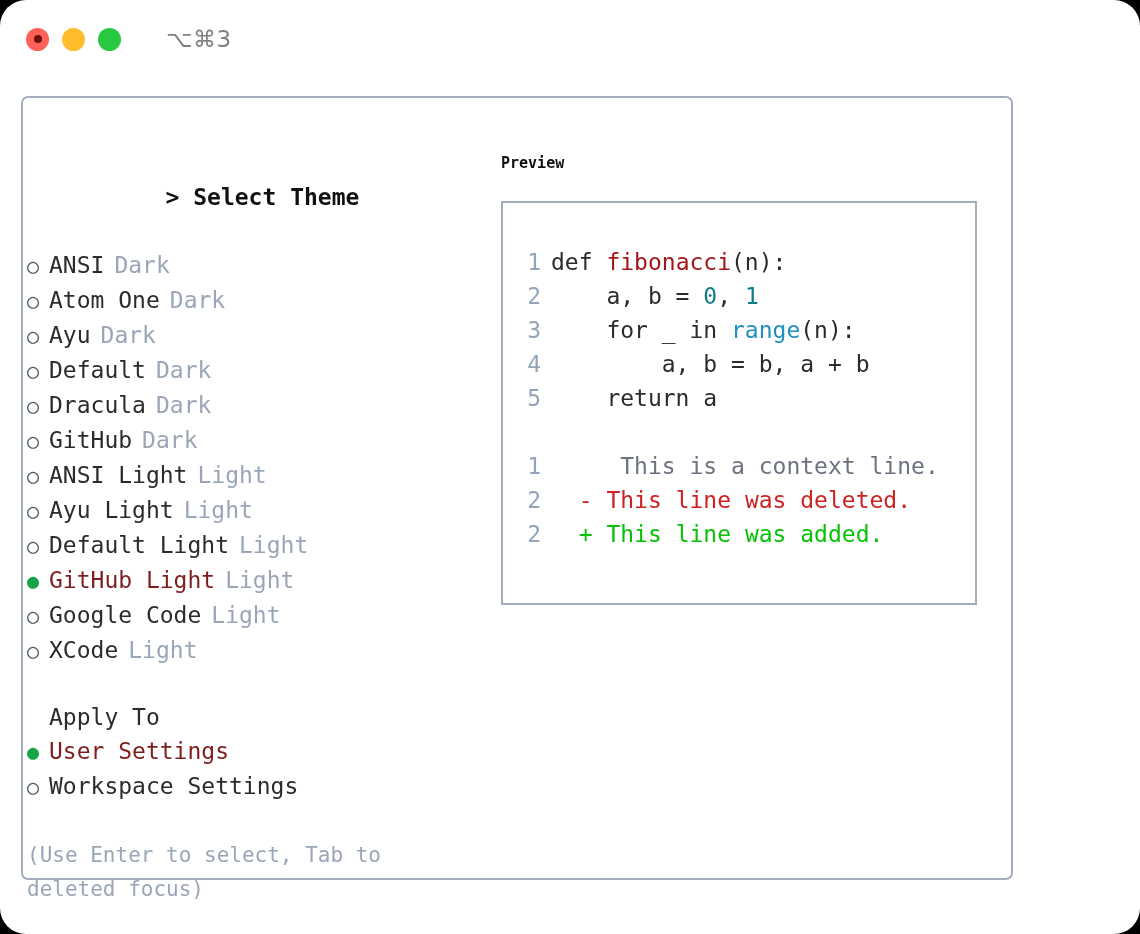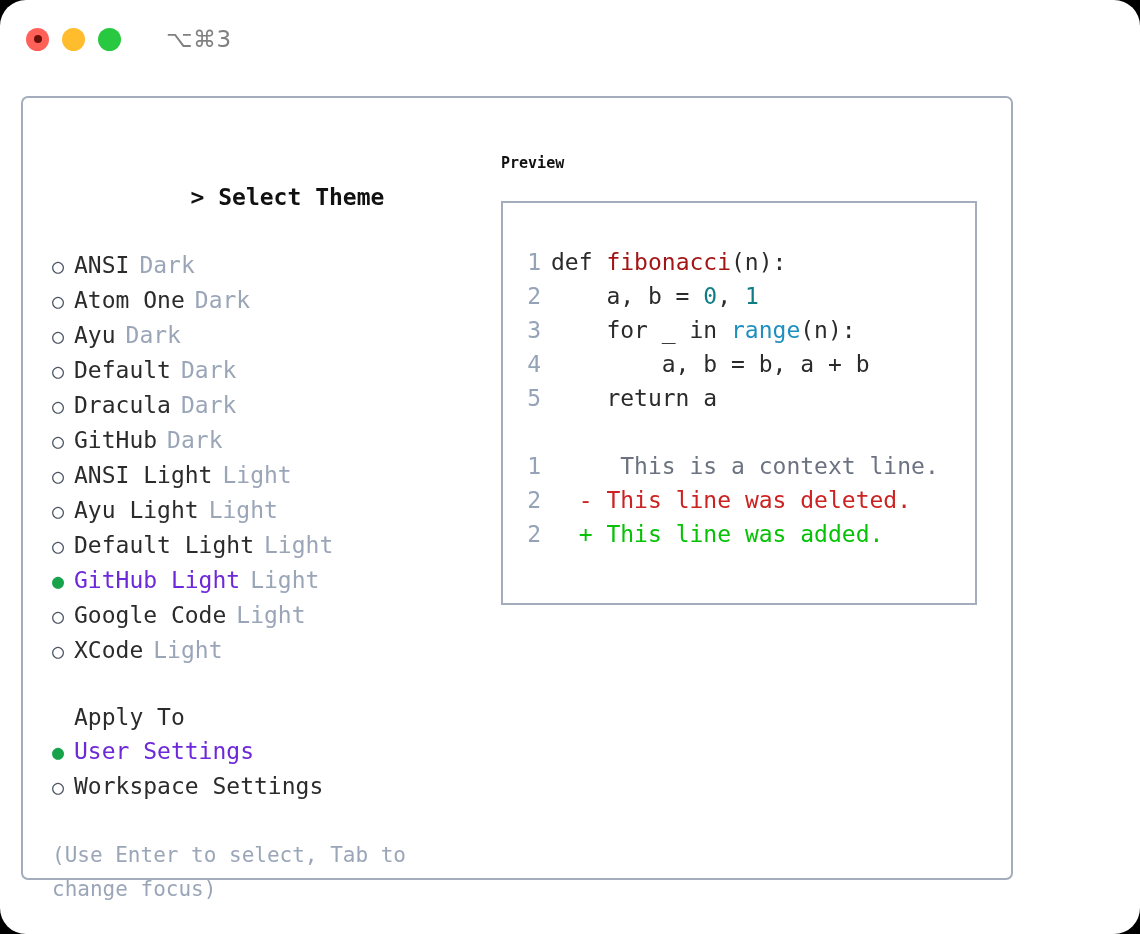--- a/index.html
+++ b/index.html
@@ -80,21 +80,21 @@
 
   .panes {
     position: absolute;
     left: 0; top: 0;
     width: 100%; height: 100%;
   }
 
   
   .left-pane {
     position: absolute;
-    left: 29px;
+    left: 4px;
     top: 48px;
     width: 450px;
   }
 
   .section-title {
     font-size: 23px;
     font-weight: bold;
     color: #111111;
     line-height: 34px;
     white-space: pre;
@@ -115,21 +115,21 @@
     display: inline-block;
     width: 22px;
     flex: 0 0 22px;
     font-size: 20px;
     color: #4b5563;
   }
   .opt .marker.sel {
     color: #16a34a;
   }
   .opt .label { color: #2b2b2b; text-align: right; }
-  .opt.selected .label { color: #6d28d9; }
+  .opt.selected .label { color: #7f1d1d; }
   .opt .tag {
     color: #9aa6b8;
     margin-left: 10px;
   }
 
   .apply-block { margin-top: 32px; }
   .apply-title {
     display: flex;
     align-items: flex-end;
     line-height: 34px;
@@ -248,21 +248,21 @@
           <div class="apply-title">
             <span class="marker"></span>
             <span>Apply To</span>
           </div>
           <div class="opt-list" id="apply-list">
               <div class="opt selected"><span class="marker sel">●</span><span class="label">User Settings</span></div>
               <div class="opt"><span class="marker">○</span><span class="label">Workspace Settings</span></div>
             </div>
         </div>
 
-        <div class="hint">(Use Enter to select, Tab to change focus)</div>
+        <div class="hint">(Use Enter to select, Tab to deleted focus)</div>
       </div>
 
       <div class="right-pane">
         <div class="preview-title">Preview</div>
         <div class="code-box">
           <div class="code-inner">
             <div id="code-lines">
                 <div class="code-line"><span class="lineno">1</span><span class="tok-plain">def </span><span class="tok-fn">fibonacci</span><span class="tok-plain">(n):</span></div>
                 <div class="code-line"><span class="lineno">2</span><span class="tok-plain">    a, b = </span><span class="tok-num">0</span><span class="tok-plain">, </span><span class="tok-num">1</span></div>
                 <div class="code-line"><span class="lineno">3</span><span class="tok-plain">    for _ in </span><span class="tok-call">range</span><span class="tok-plain">(n):</span></div>

